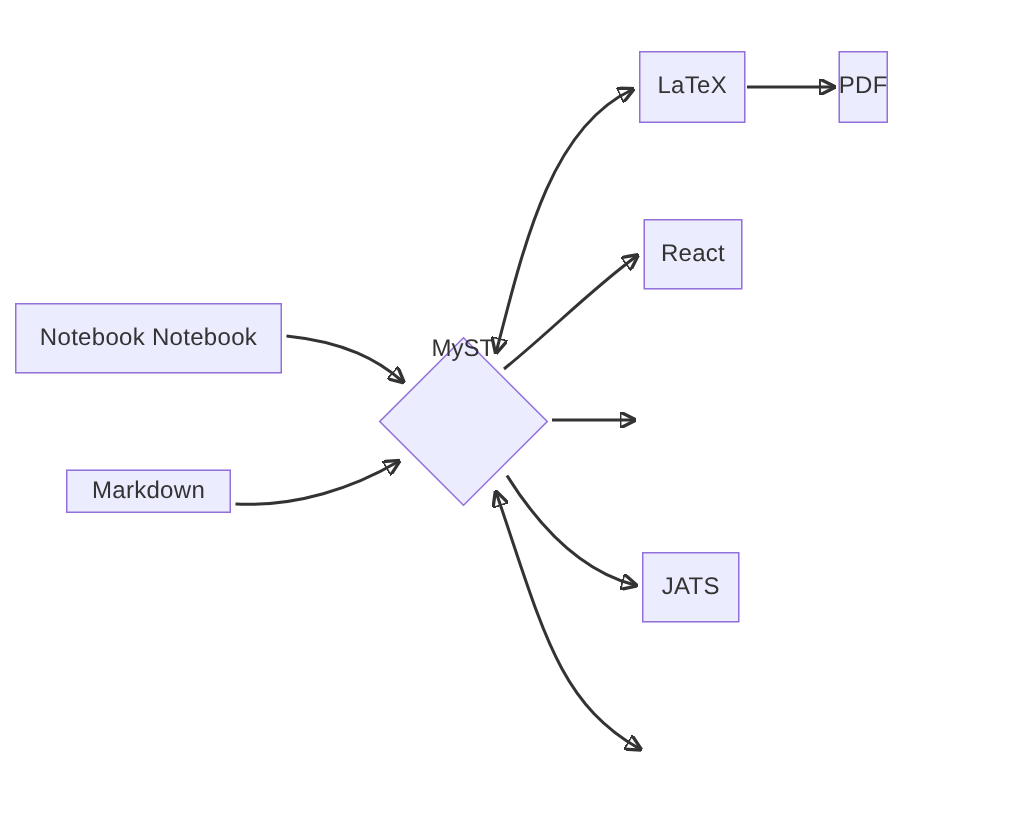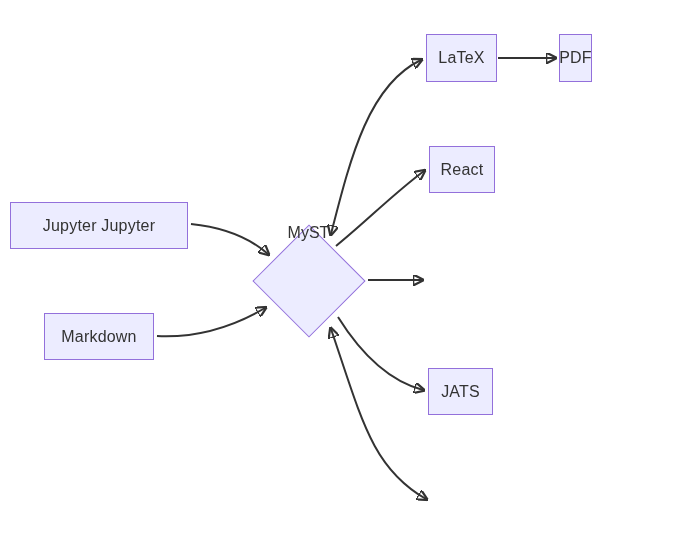--- a/index.html
+++ b/index.html
@@ -24,21 +24,21 @@
   .node{
     position:absolute;
     display:flex;align-items:center;justify-content:center;
     background:var(--node-fill);
     border:1.5px solid var(--node-border);
     box-sizing:border-box;
     white-space:nowrap;
     letter-spacing:.2px;
   }
   .n-jupyter{left:10px;top:202px;width:178px;height:47px;}
-  .n-markdown{left:44px;top:313px;width:110px;height:47px;}
+  .n-markdown{left:44px;top:313px;width:110px;height:29px;}
   .n-latex{left:426px;top:34px;width:71px;height:48px;}
   .n-pdf{left:559px;top:34px;width:33px;height:48px;}
   .n-word{left:429px;top:146px;width:66px;height:47px;}
   .n-react{left:427px;top:255px;width:68px;height:48px;}
   .n-html{left:428px;top:368px;width:65px;height:47px;}
   .n-jats{left:432px;top:478px;width:61px;height:49px;}
   .diamond-wrap{
     position:absolute;left:252px;top:224px;width:113px;height:113px;
     display:flex;align-items:flex-start;justify-content:center;
   }
@@ -67,21 +67,21 @@
     <path d="M157,336 C198,338 236,325 265,308" marker-end="url(#arrow)"></path>
     <path d="M331,234 C350,160 368,85 421,60" marker-start="url(#arrow)" marker-end="url(#arrow)"></path>
     <path d="M498,58 L555,58" marker-end="url(#arrow)"></path>
     <path d="M336,246 C368,220 393,194 424,171" marker-end="url(#arrow)"></path>
     <path d="M368,280 L422,280" marker-end="url(#arrow)"></path>
     <path d="M338,317 C358,349 385,380 423,390" marker-end="url(#arrow)"></path>
     <path d="M331,329 C362,420 372,468 426,499" marker-start="url(#arrow)" marker-end="url(#arrow)"></path>
   </svg>
 
   <div class="node n-jupyter">
-    <span>Jupyter Jupyter</span>
+    <span>Notebook Notebook</span>
   </div>
 
   <div class="node n-markdown">
     <span>Markdown</span>
   </div>
 
   <div class="diamond-wrap">
     <div class="diamond-shape"></div>
     <span class="diamond-label">MyST</span>
   </div>

